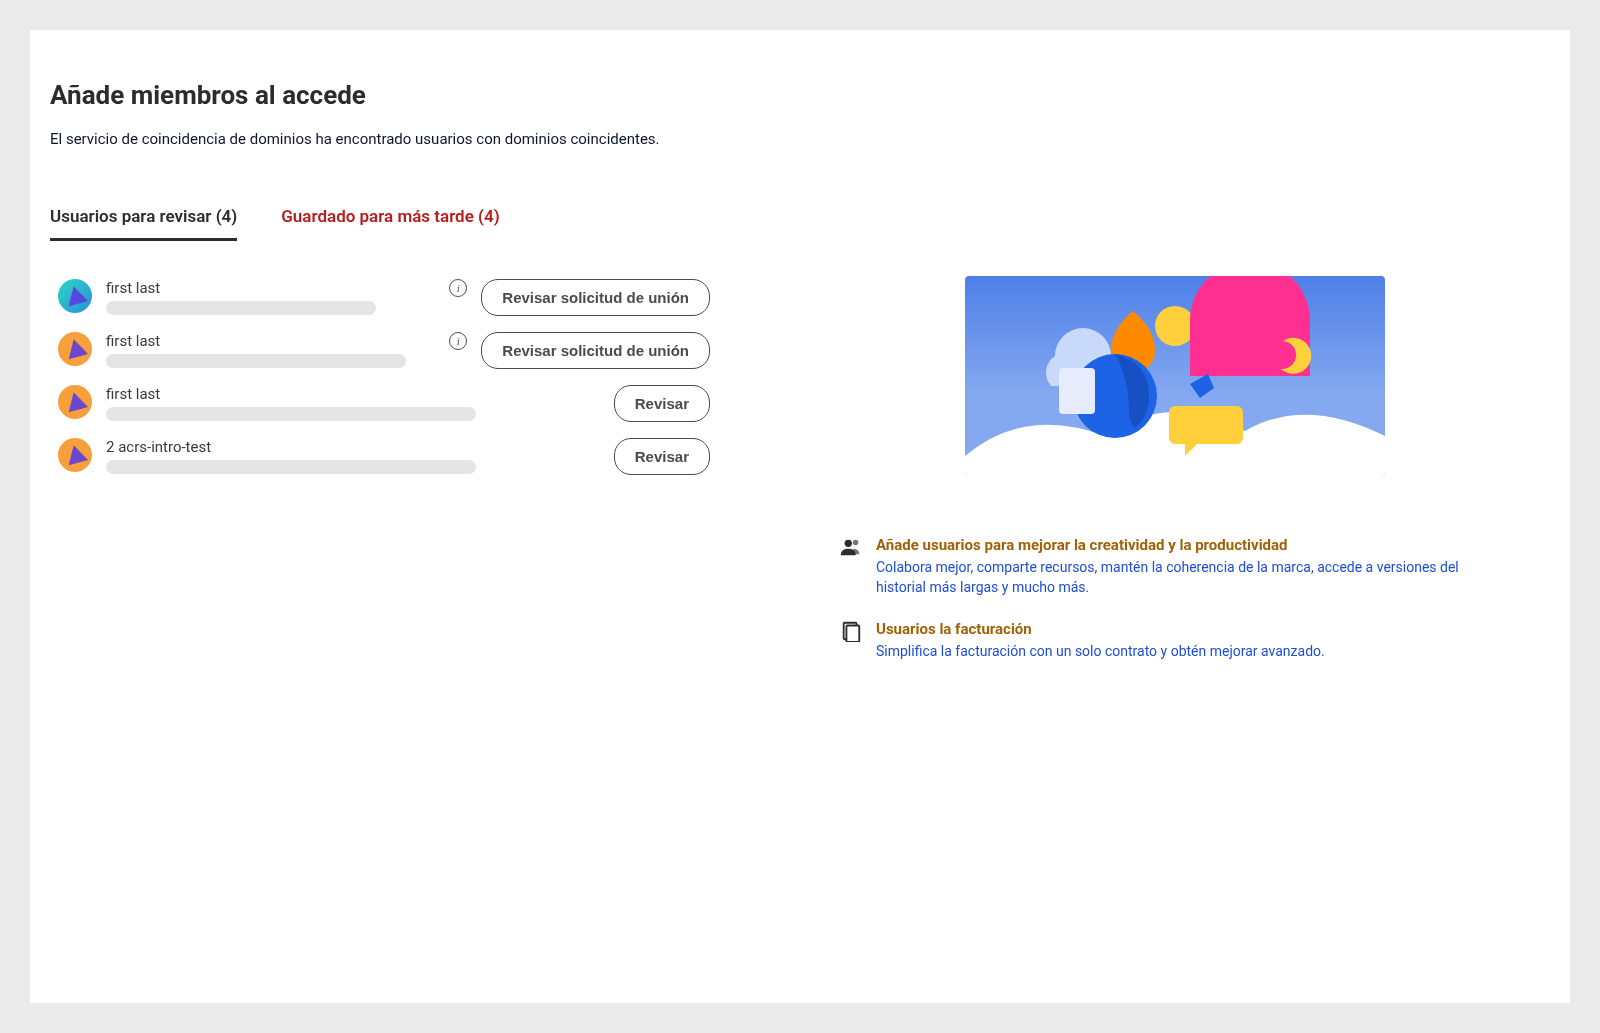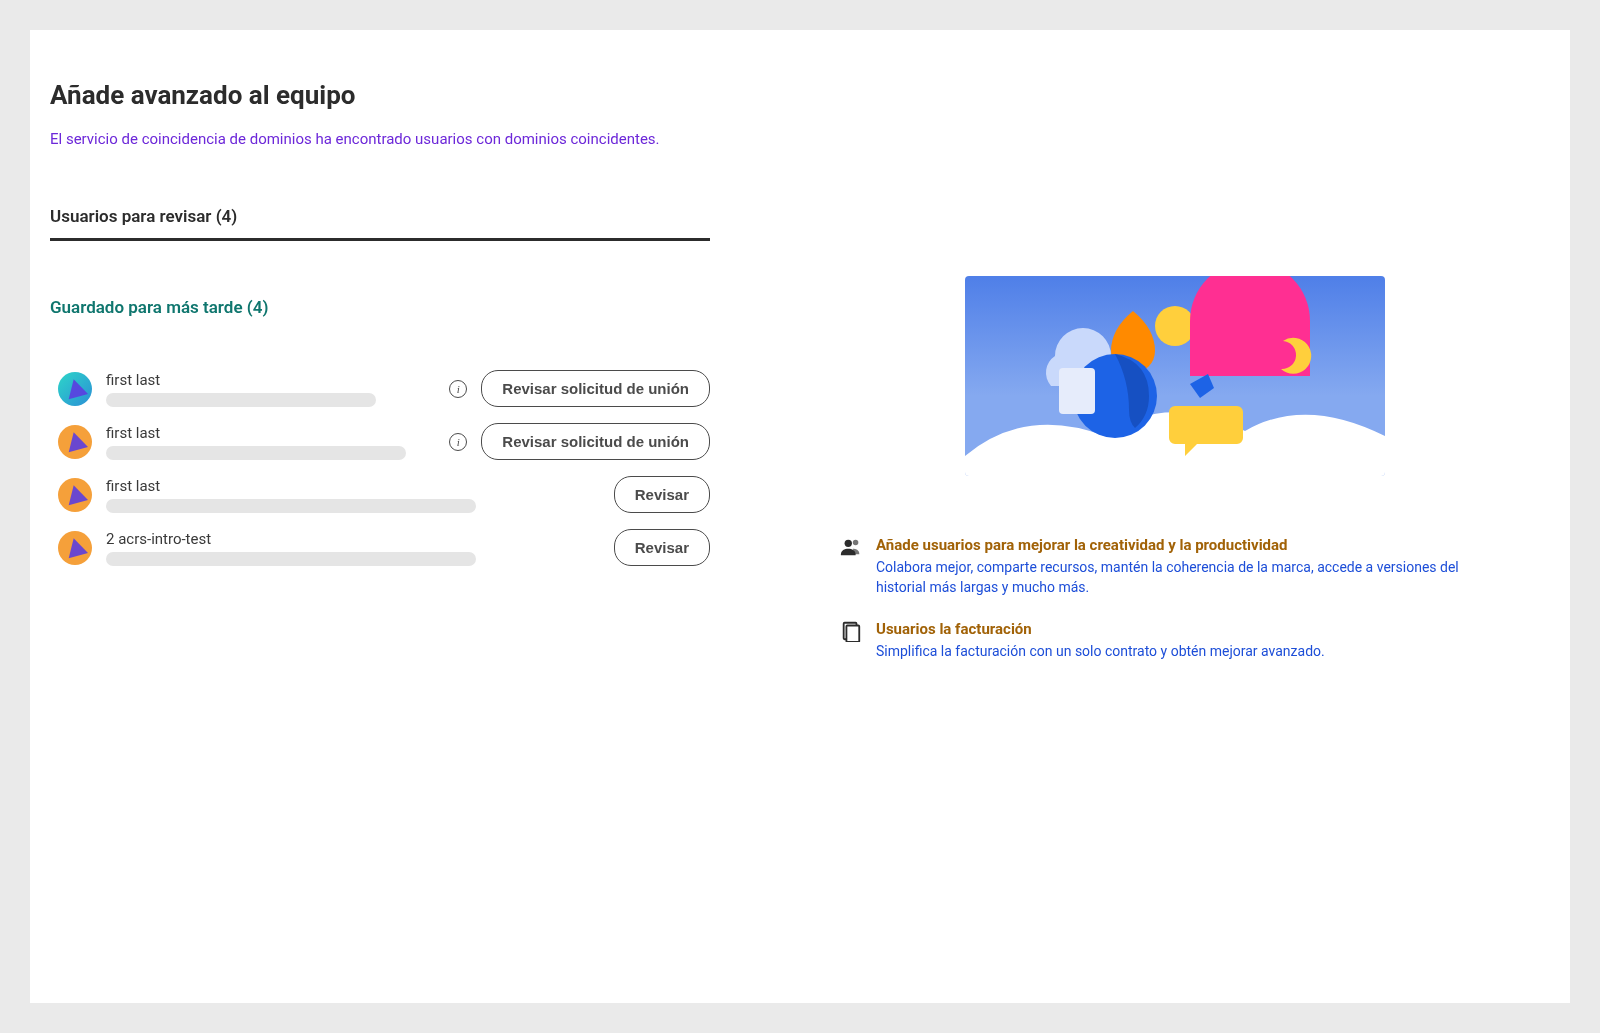--- a/index.html
+++ b/index.html
@@ -20,56 +20,54 @@
       padding: 0 0 28px 0;
     }
     .page-title {
       font-size: 26px;
       font-weight: 700;
       color: #2c2c2c;
       margin-bottom: 20px;
     }
     .page-subtitle {
       font-size: 15px;
-      color: #6d28d9;
+      color: #0f172a;
     }
     .content {
       display: flex;
       gap: 40px;
       align-items: stretch;
     }
     .left-panel {
       flex: 0 0 660px;
       padding-top: 30px;
     }
     .right-panel {
       flex: 1;
       padding: 100px 40px 40px 90px;
     }
     .tabs {
       display: flex;
-      gap: 56px;
+      gap: 44px;
       margin-bottom: 30px;
-      flex-direction: column;
     }
     .tab {
       font-size: 17px;
       font-weight: 600;
-      color: #0f766e;
+      color: #b91c1c;
       padding-bottom: 12px;
       cursor: pointer;
       border-bottom: 3px solid transparent;
     }
     .tab.active {
       color: #2c2c2c;
       border-bottom-color: #2c2c2c;
     }
     .user-row {
       display: flex;
-      align-items: center;
       padding: 8px 0 8px 8px;
       gap: 14px;
     }
     .avatar {
       width: 34px;
       height: 34px;
       border-radius: 50%;
       flex-shrink: 0;
       background: #f5a623;
       position: relative;
@@ -154,21 +152,21 @@
       color: #1d4ed8;
       line-height: 1.45;
     }
   </style>
 </head>
 <body>
 
 <div class="card">
 
   <div class="header">
-    <h1 class="page-title">Añade avanzado al equipo</h1>
+    <h1 class="page-title">Añade miembros al accede</h1>
     <p class="page-subtitle">El servicio de coincidencia de dominios ha encontrado usuarios con dominios coincidentes.</p>
   </div>
 
   <div class="content">
 
     <div class="left-panel">
 
       <div class="tabs">
         <div class="tab active">Usuarios para revisar (4)</div>
         <div class="tab">Guardado para más tarde (4)</div>

